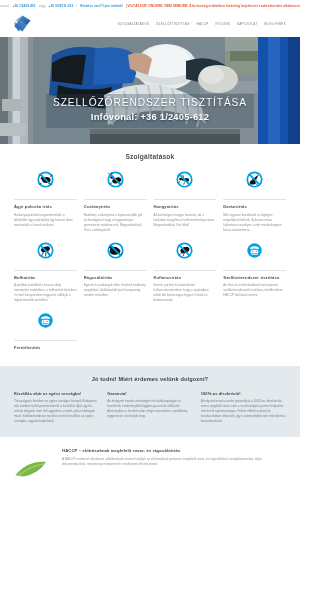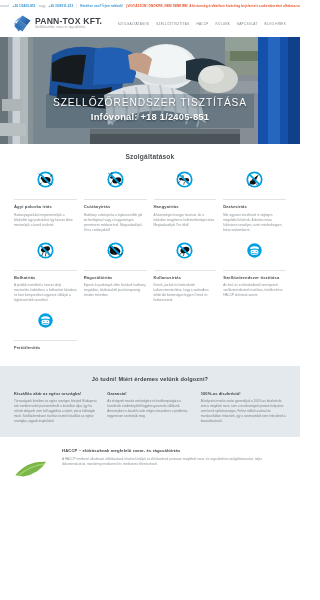--- a/index.html
+++ b/index.html
@@ -133,24 +133,20 @@
               <stop offset="0" stop-color="#2f6fb5"></stop>
                 <stop offset="1" stop-color="#7fb2e5"></stop>
             </linearGradient>
           </defs>
           <path d="M20 1 L39 13 L30 24 L11 12 Z" fill="url(#lg1)"></path>
           <path d="M1 17 L20 29 L11 39 L2 27 Z" fill="url(#lg2)"></path>
           <path d="M11 12 L30 24 L20 39 L1 27 Z" fill="#2a6fb8" opacity=".9"></path>
           <path d="M20 1 L11 12 L1 17 L9 9 Z" fill="#6ba4de"></path>
         </svg>
       </span>
-      <span class="brand-txt">
-        <span class="brand-name">PANN-TOX KFT.</span>
-        <span class="brand-tag">Szellőztisztítás, rovar- és rágcsálóirtás</span>
-      </span>
     </div>
 
     <nav class="nav">
       <span class="nav-item">SZOLGÁLTATÁSOK</span>
       <span class="nav-item">SZELLŐZTISZTÍTÁS</span>
       <span class="nav-item">HACCP</span>
       <span class="nav-item">RÓLUNK</span>
       <span class="nav-item">KAPCSOLAT</span>
       <span class="nav-item">BLOG HÍREK</span>
     </nav>
@@ -212,21 +208,21 @@
 
         <rect x="90" y="92" width="150" height="15" fill="#4e5459"></rect>
         <rect x="90" y="92" width="150" height="5" fill="#6a7075"></rect>
 
         <rect width="300" height="107" fill="#27506e" opacity=".06"></rect>
       </svg>
     </div>
     <div class="hero-overlay"></div>
     <div class="hero-txt">
       <div class="hero-title">SZELLŐZŐRENDSZER TISZTÍTÁSA</div>
-      <div class="hero-sub">Infóvonal: +18 1/2405-851</div>
+      <div class="hero-sub">Infóvonal: +36 1/2405-612</div>
     </div>
   </div>
 
   <div class="services">
     <div class="sec-title">Szolgáltatások</div>
 
     <div class="srow">
       <div class="scard">
         <div class="icon-wrap">
           <svg class="pest-icon" viewBox="0 0 40 40">

